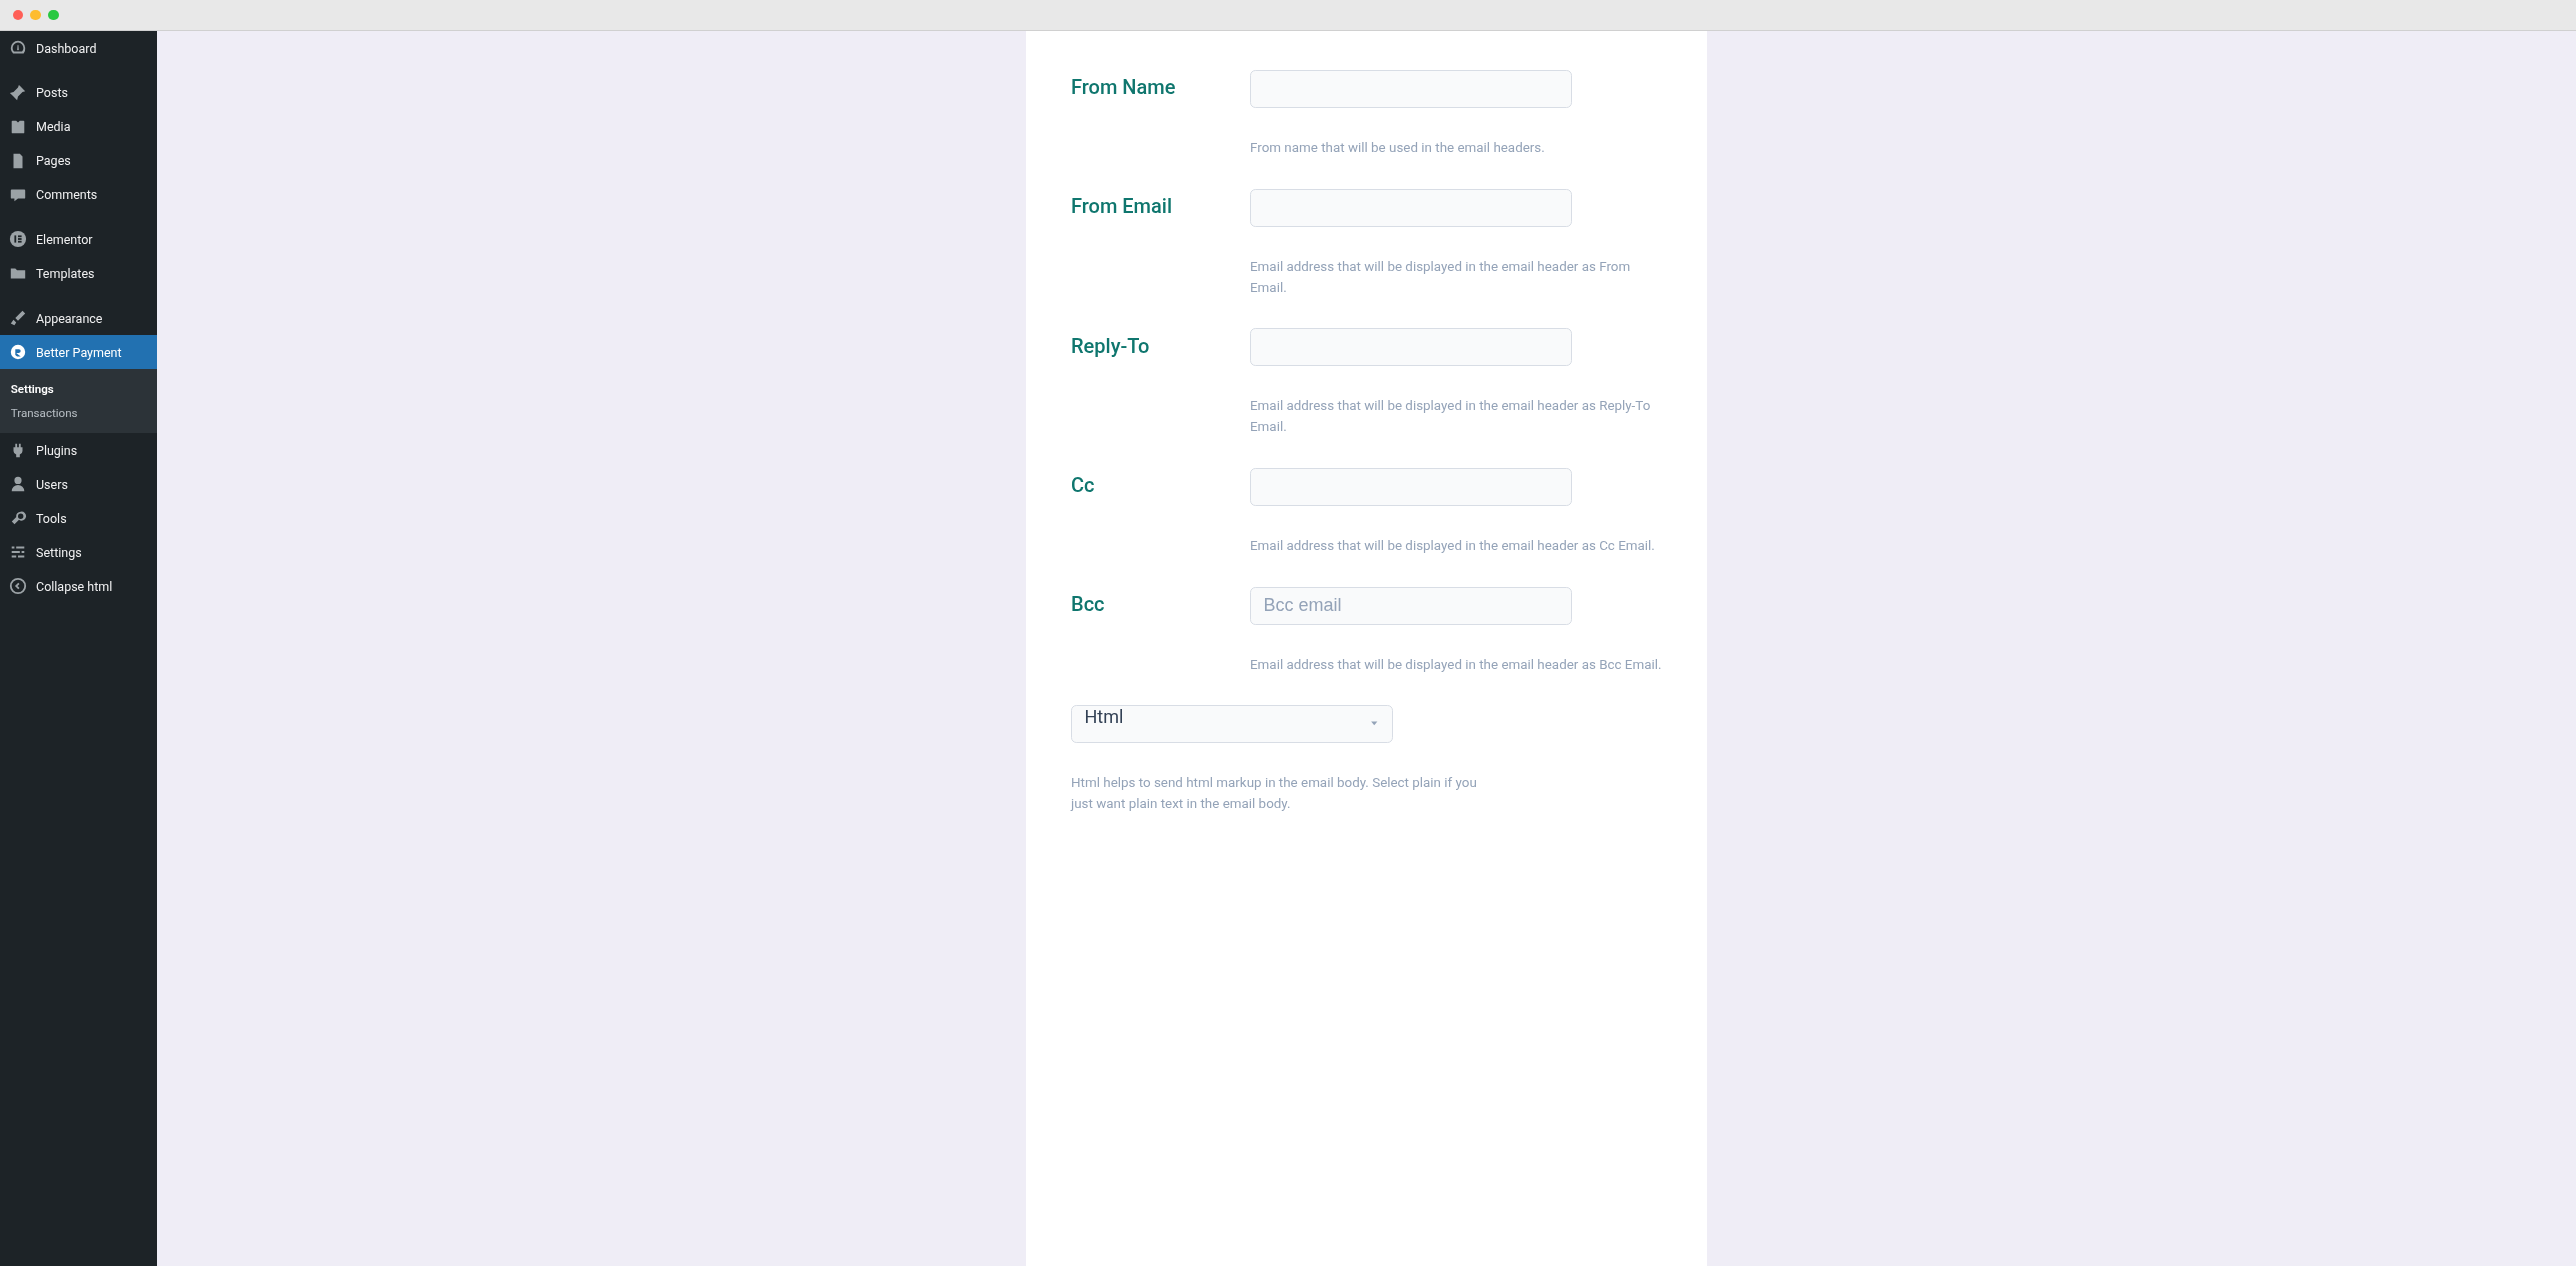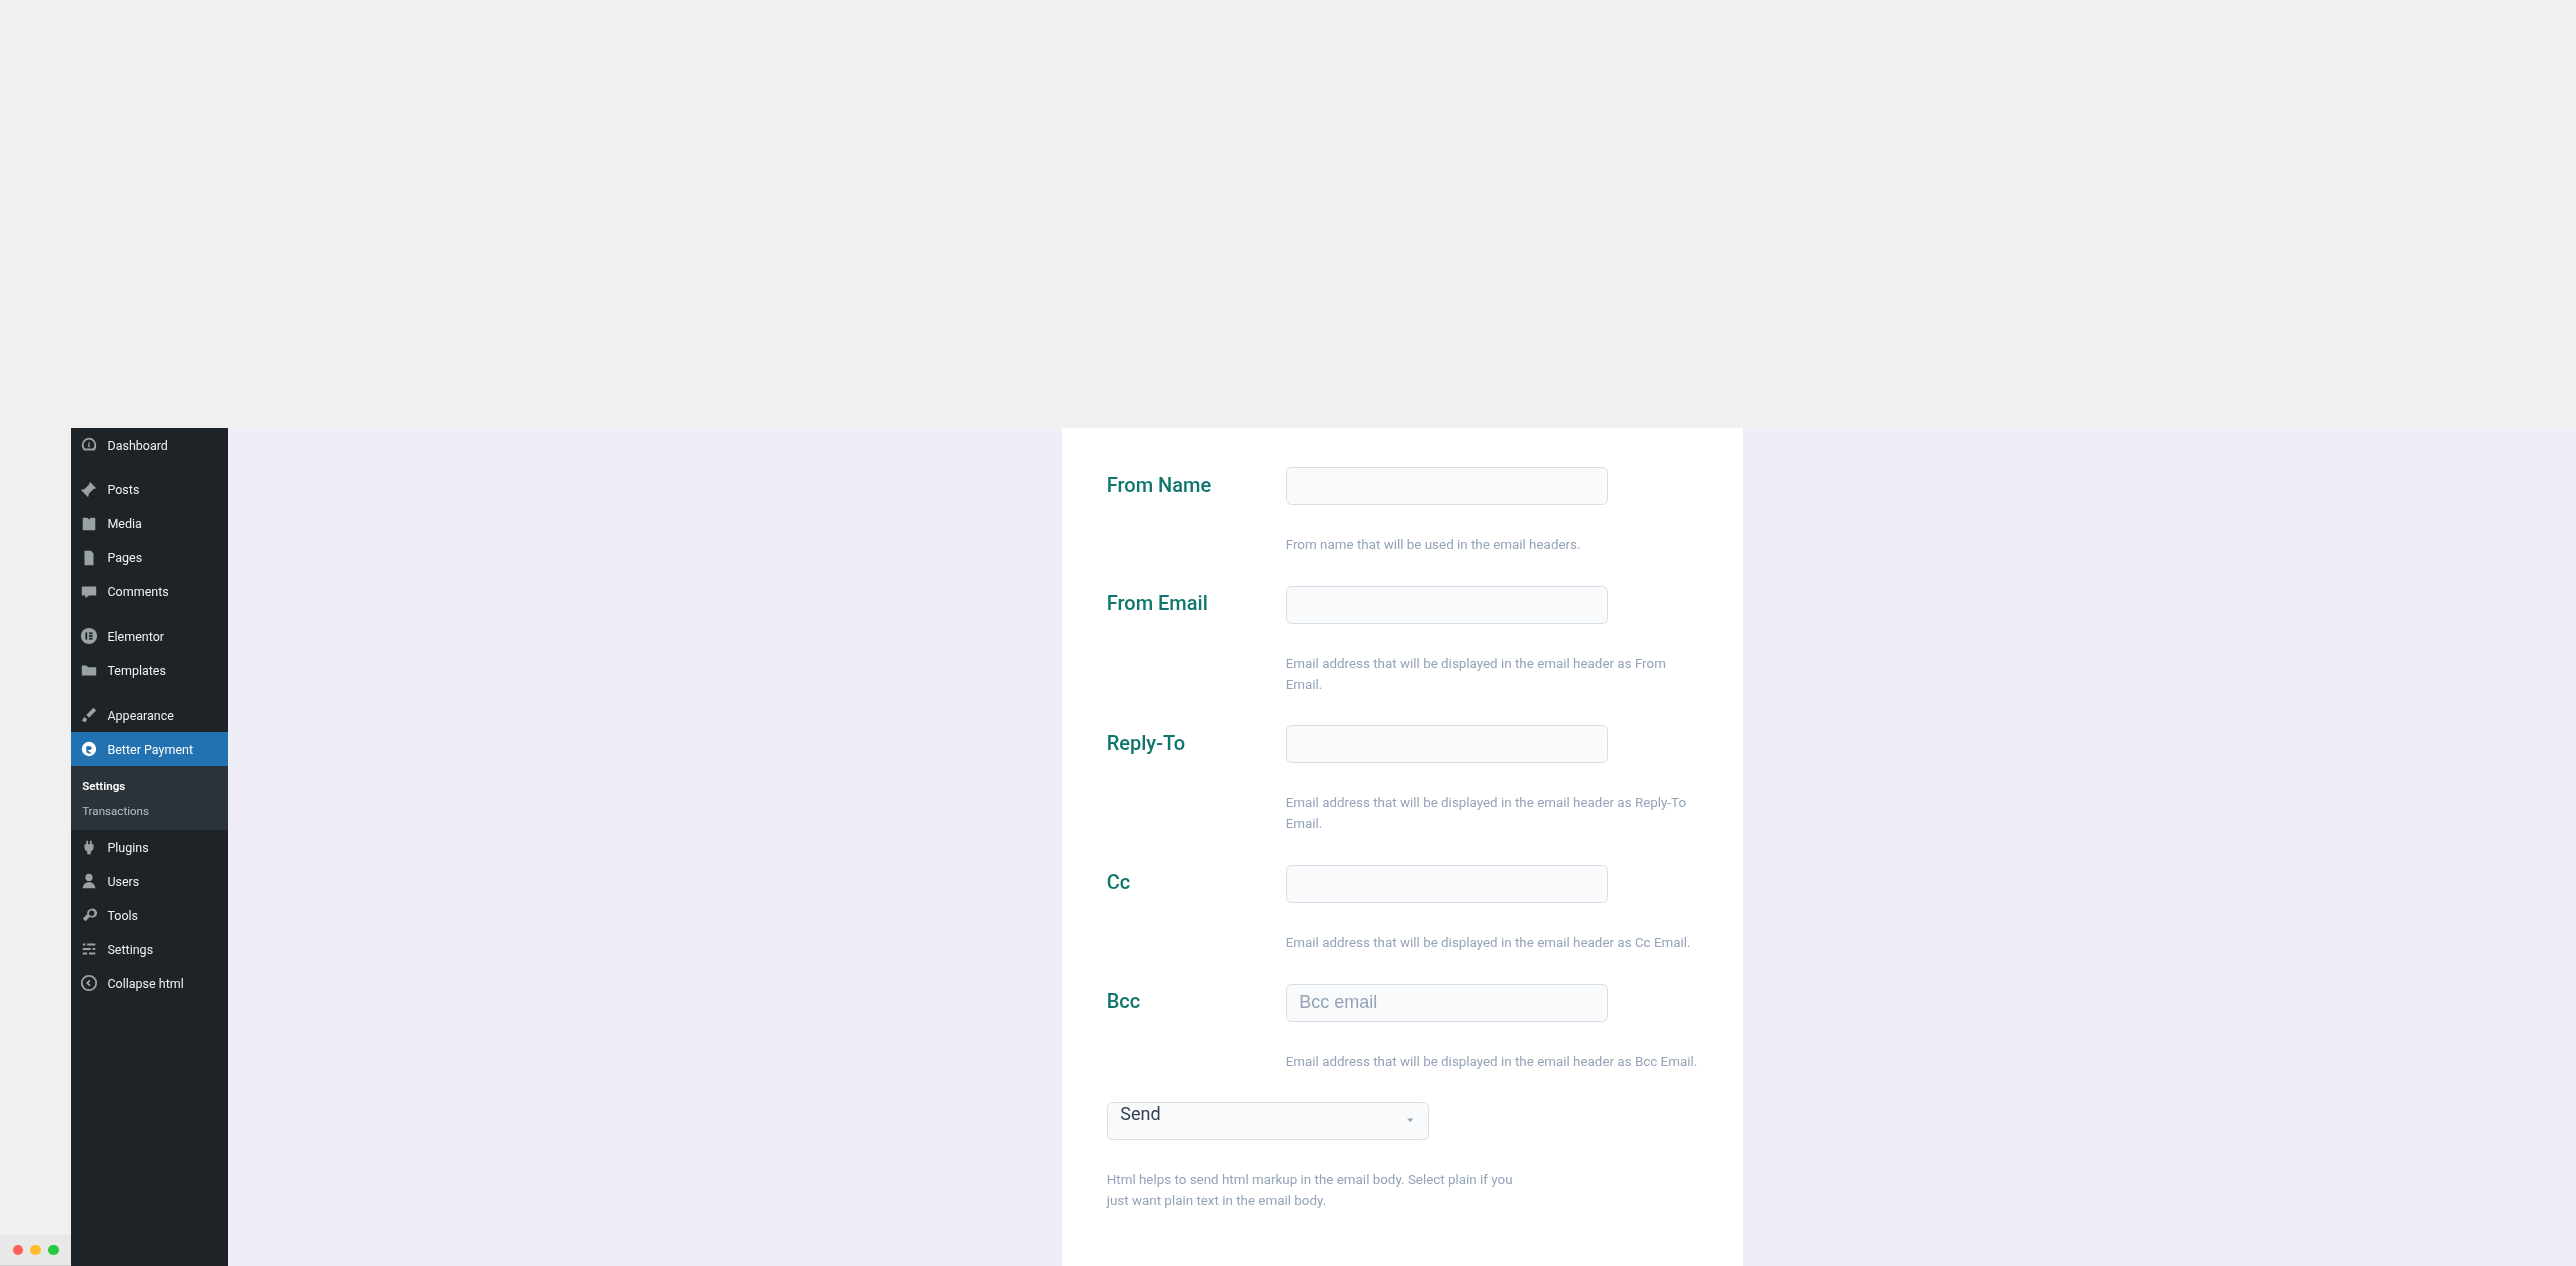--- a/index.html
+++ b/index.html
@@ -5,21 +5,21 @@
 * { margin: 0; padding: 0; box-sizing: border-box; }
 body {
   font-family: -apple-system, BlinkMacSystemFont, "Segoe UI", Roboto, sans-serif;
   background: #f0f0f1;
   overflow: hidden;
 }
 .window {
   width: 100%;
   height: 100vh;
   display: flex;
-  align-items: flex-end;
+  flex-direction: column;
 }
 .titlebar {
   height: 31px;
   background: #e8e8e8;
   display: flex;
   align-items: center;
   padding: 0 12.5px;
   border-bottom: 0.9px solid #d0d0d0;
 }
 .traffic-lights { display: flex; gap: 7.2px; }
@@ -338,21 +338,21 @@
           <div class="form-label">Bcc</div>
           <div class="form-field">
             <input type="text" class="form-input" value="" placeholder="Bcc email" style="">
             <div class="form-help">Email address that will be displayed in the email header as Bcc Email.</div>
           </div>
         </div>
 
         <div class="form-row">
           <div class="form-field">
             <div class="form-select-wrap">
-              <div class="form-select">Send</div>
+              <div class="form-select">Html</div>
               <span class="select-chevron">
                 <svg viewBox="0 0 20 20">
                     <path d="M5 7l5 6 5-6H5z"></path>
                   </svg>
               </span>
             </div>
             <div class="form-help">Html helps to send html markup in the email body. Select plain if you just want plain text in the email body.</div>
           </div>
         </div>
 

